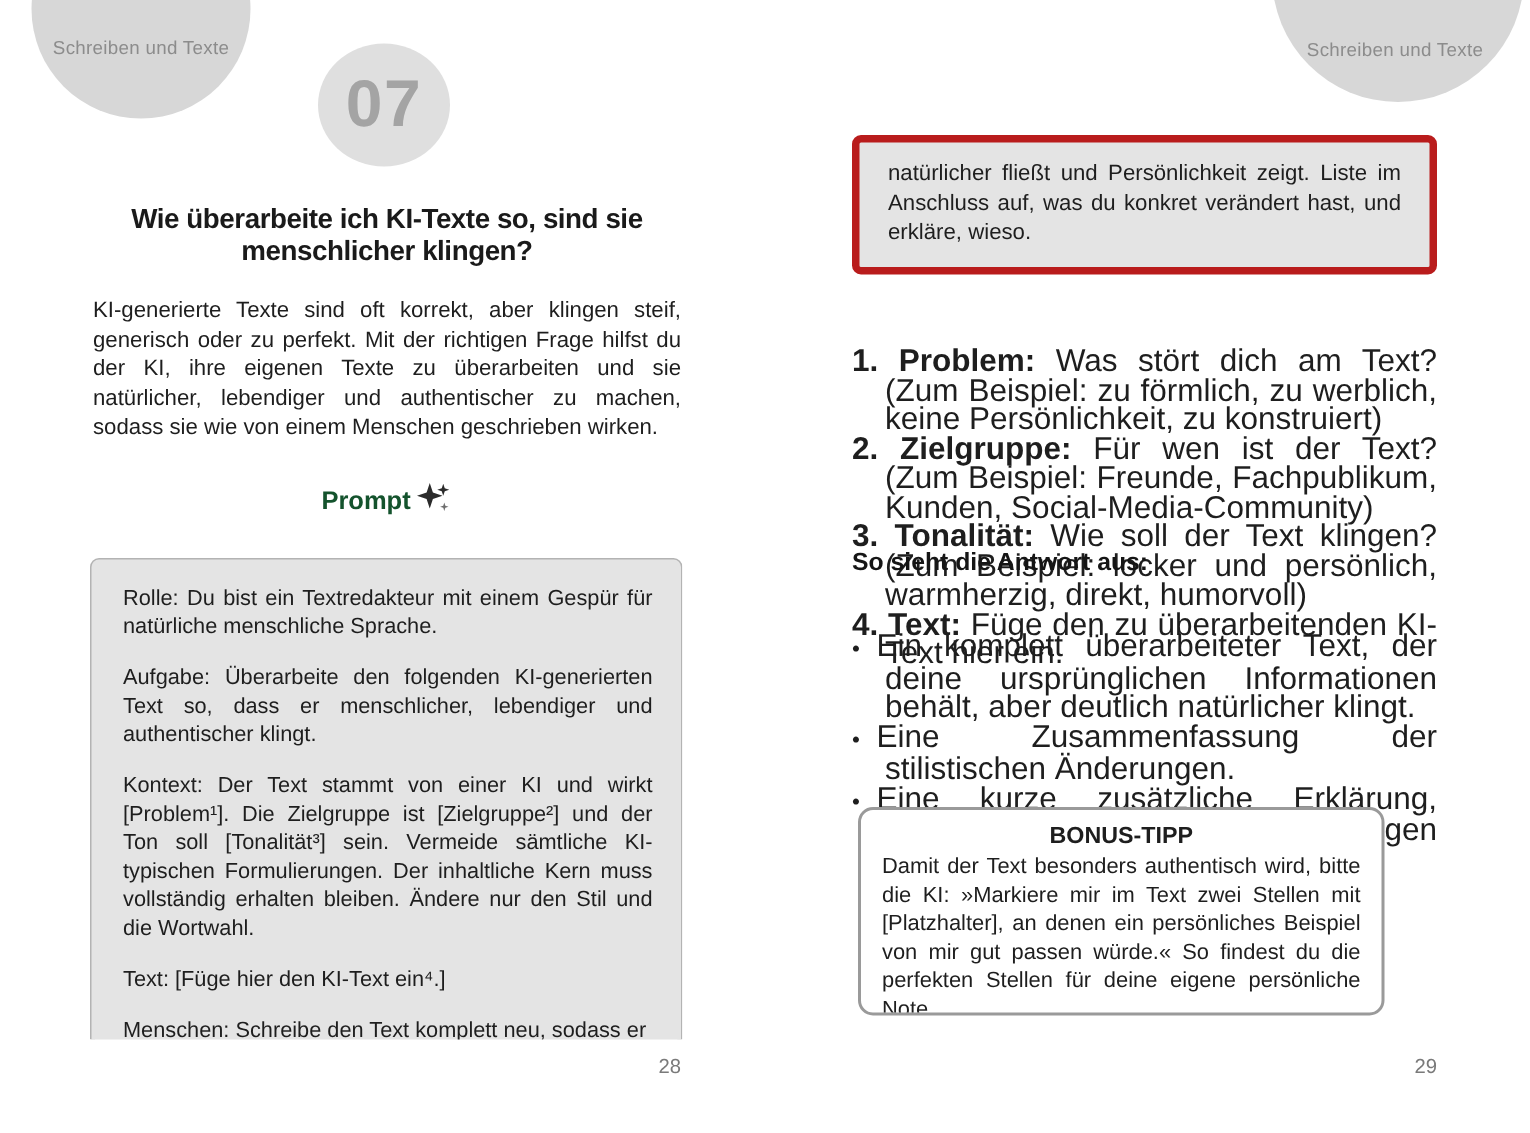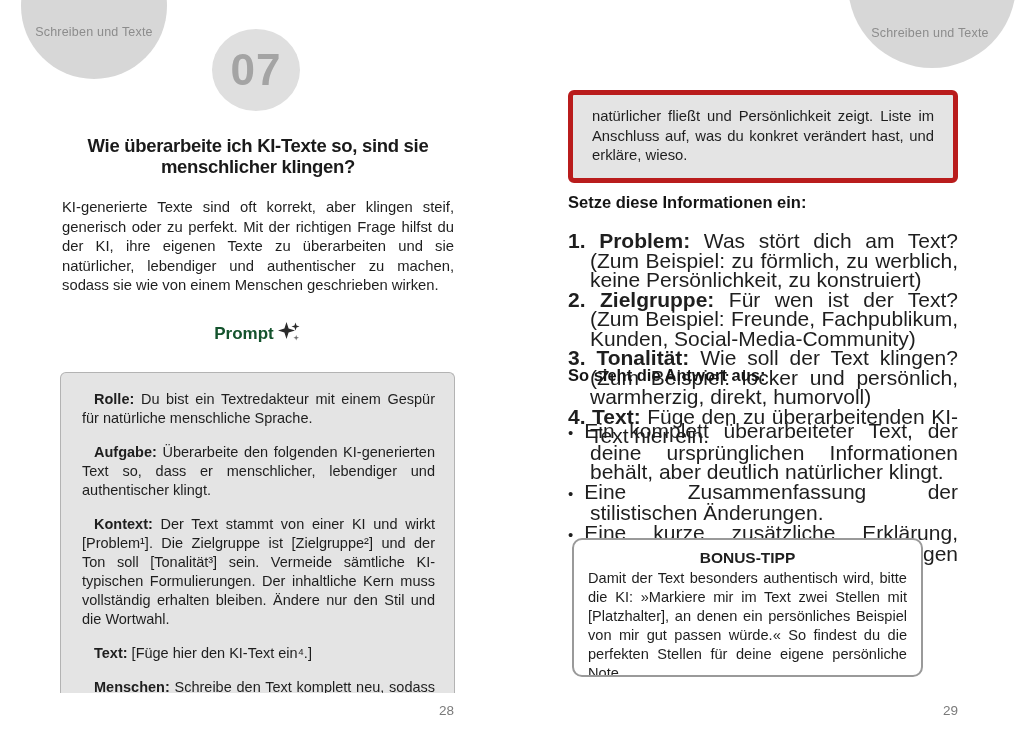--- a/index.html
+++ b/index.html
@@ -53,21 +53,21 @@
 
   .prompt-box {
     position: absolute; left: 60px; top: 372px; width: 395px; height: 321px;
     background: #e4e4e4; border: 1px solid #b3b3b3; border-bottom: none;
     border-radius: 6px 6px 0 0;
     padding: 17px 19px 0 21px; overflow: hidden;
   }
   .prompt-box p {
     margin: 0 0 15px 0; font-size: 14.5px; line-height: 19px; text-align: justify;
   }
-  .prompt-box b, .num b { font-weight: 700; margin-left: 12px; }
+  .prompt-box b, .num b { font-weight: 400; }
 
   
   .cont-box {
     position: absolute; left: 568px; top: 90px; width: 390px;
     background: #e4e4e4; border: 5px solid #b91c1c; border-radius: 6px;
     padding: 12px 19px; font-size: 14.8px; line-height: 19.5px; text-align: justify;
   }
   .section-heading {
     position: absolute; left: 568px; width: 390px; margin: 0;
     font-size: 16.5px; font-weight: 700; color: #151515;
@@ -135,21 +135,20 @@
     <p><b>Aufgabe:</b> <span>Überarbeite den folgenden KI-generierten Text so, dass er menschlicher, lebendiger und authentischer klingt.</span></p>
     <p><b>Kontext:</b> <span>Der Text stammt von einer KI und wirkt [Problem¹]. Die Zielgruppe ist [Zielgruppe²] und der Ton soll [Tonalität³] sein. Vermeide sämtliche KI-typischen Formulierungen. Der inhaltliche Kern muss vollständig erhalten bleiben. Ändere nur den Stil und die Wortwahl.</span></p>
     <p><b>Text:</b> <span>[Füge hier den KI-Text ein⁴.]</span></p>
     <p><b>Menschen:</b> <span>Schreibe den Text komplett neu, sodass er</span></p>
   </div>
 
   <div class="page-num left">28</div>
 
   <div class="cont-box">natürlicher fließt und Persönlichkeit zeigt. Liste im Anschluss auf, was du konkret verändert hast, und erkläre, wieso.</div>
 
-  <h2 class="section-heading" id="sec1-heading">Setze diese Informationen ein:</h2>
 
   <div class="numbered-list">
     <p class="num-item"><b class="num"><span>1.</span> <span>Problem:</span></b> <span>Was stört dich am Text? (Zum Beispiel: zu förmlich, zu werblich, keine Persönlichkeit, zu konstruiert)</span></p>
     <p class="num-item"><b class="num"><span>2.</span> <span>Zielgruppe:</span></b> <span>Für wen ist der Text? (Zum Beispiel: Freunde, Fachpublikum, Kunden, Social-Media-Community)</span></p>
     <p class="num-item"><b class="num"><span>3.</span> <span>Tonalität:</span></b> <span>Wie soll der Text klingen? (Zum Beispiel: locker und persönlich, warmherzig, direkt, humorvoll)</span></p>
     <p class="num-item"><b class="num"><span>4.</span> <span>Text:</span></b> <span>Füge den zu überarbeitenden KI-Text hier ein.</span></p>
   </div>
 
   <h2 class="section-heading" id="sec2-heading">So sieht die Antwort aus:</h2>
 

